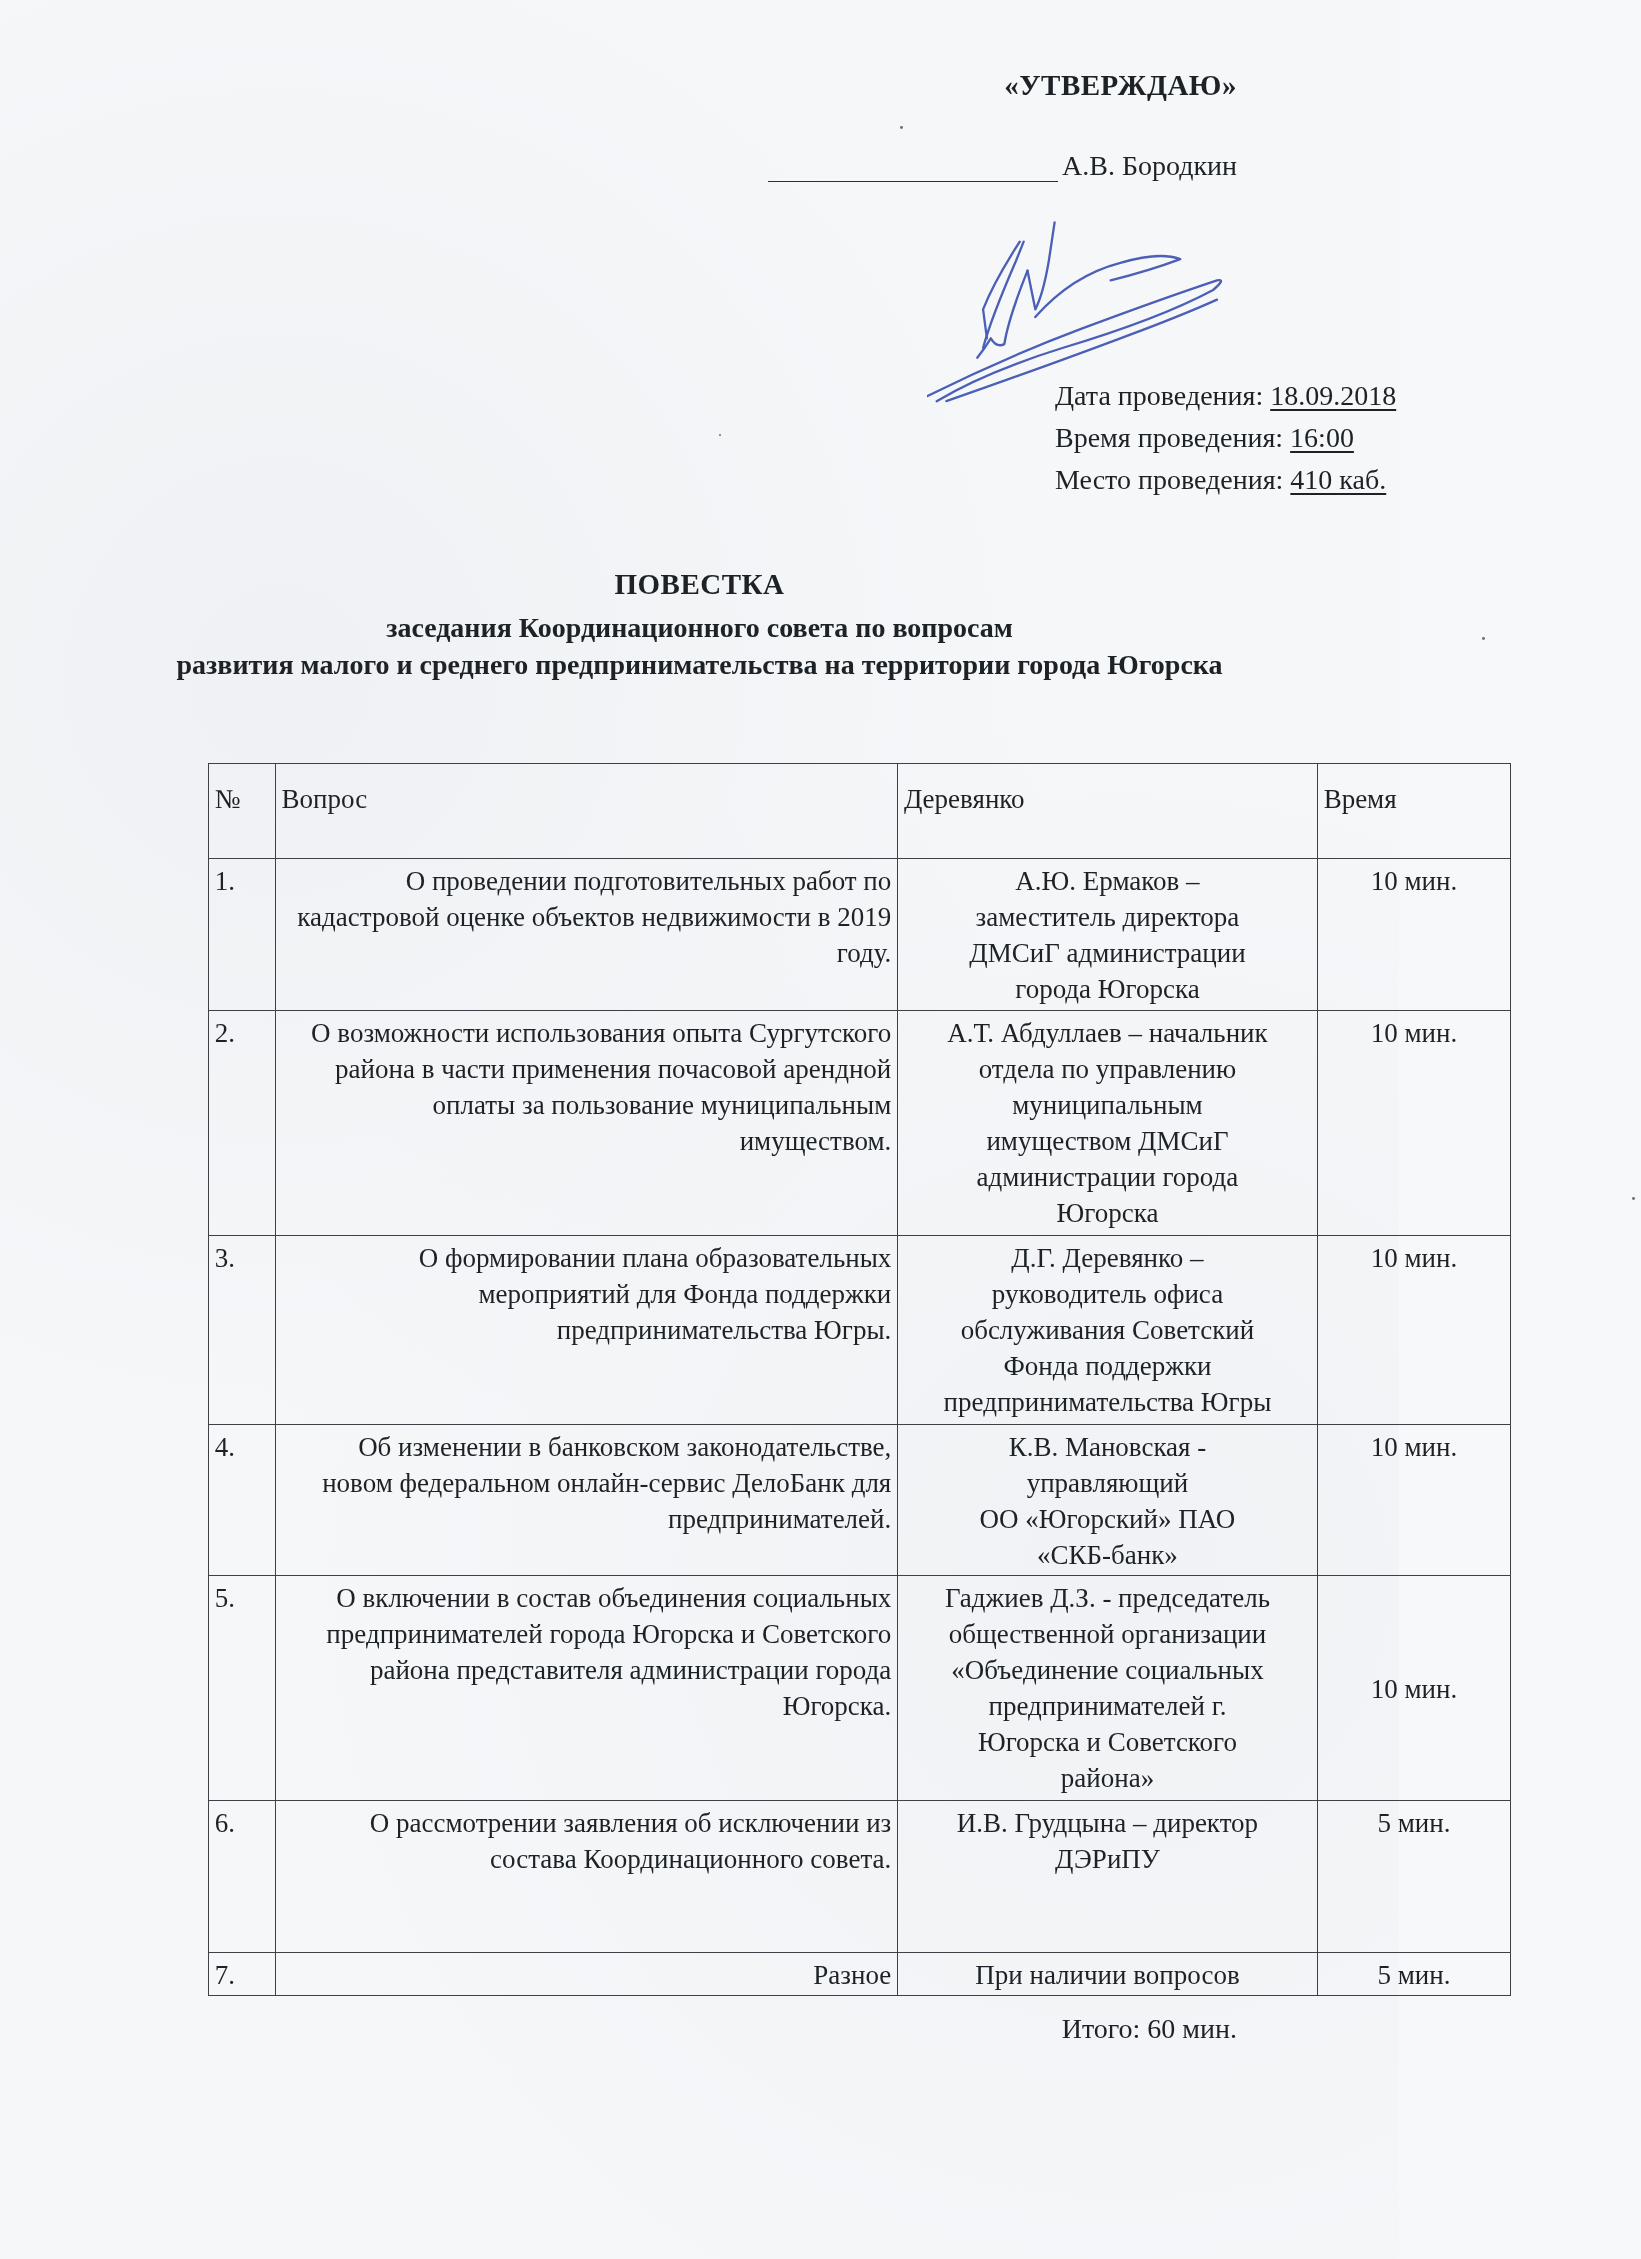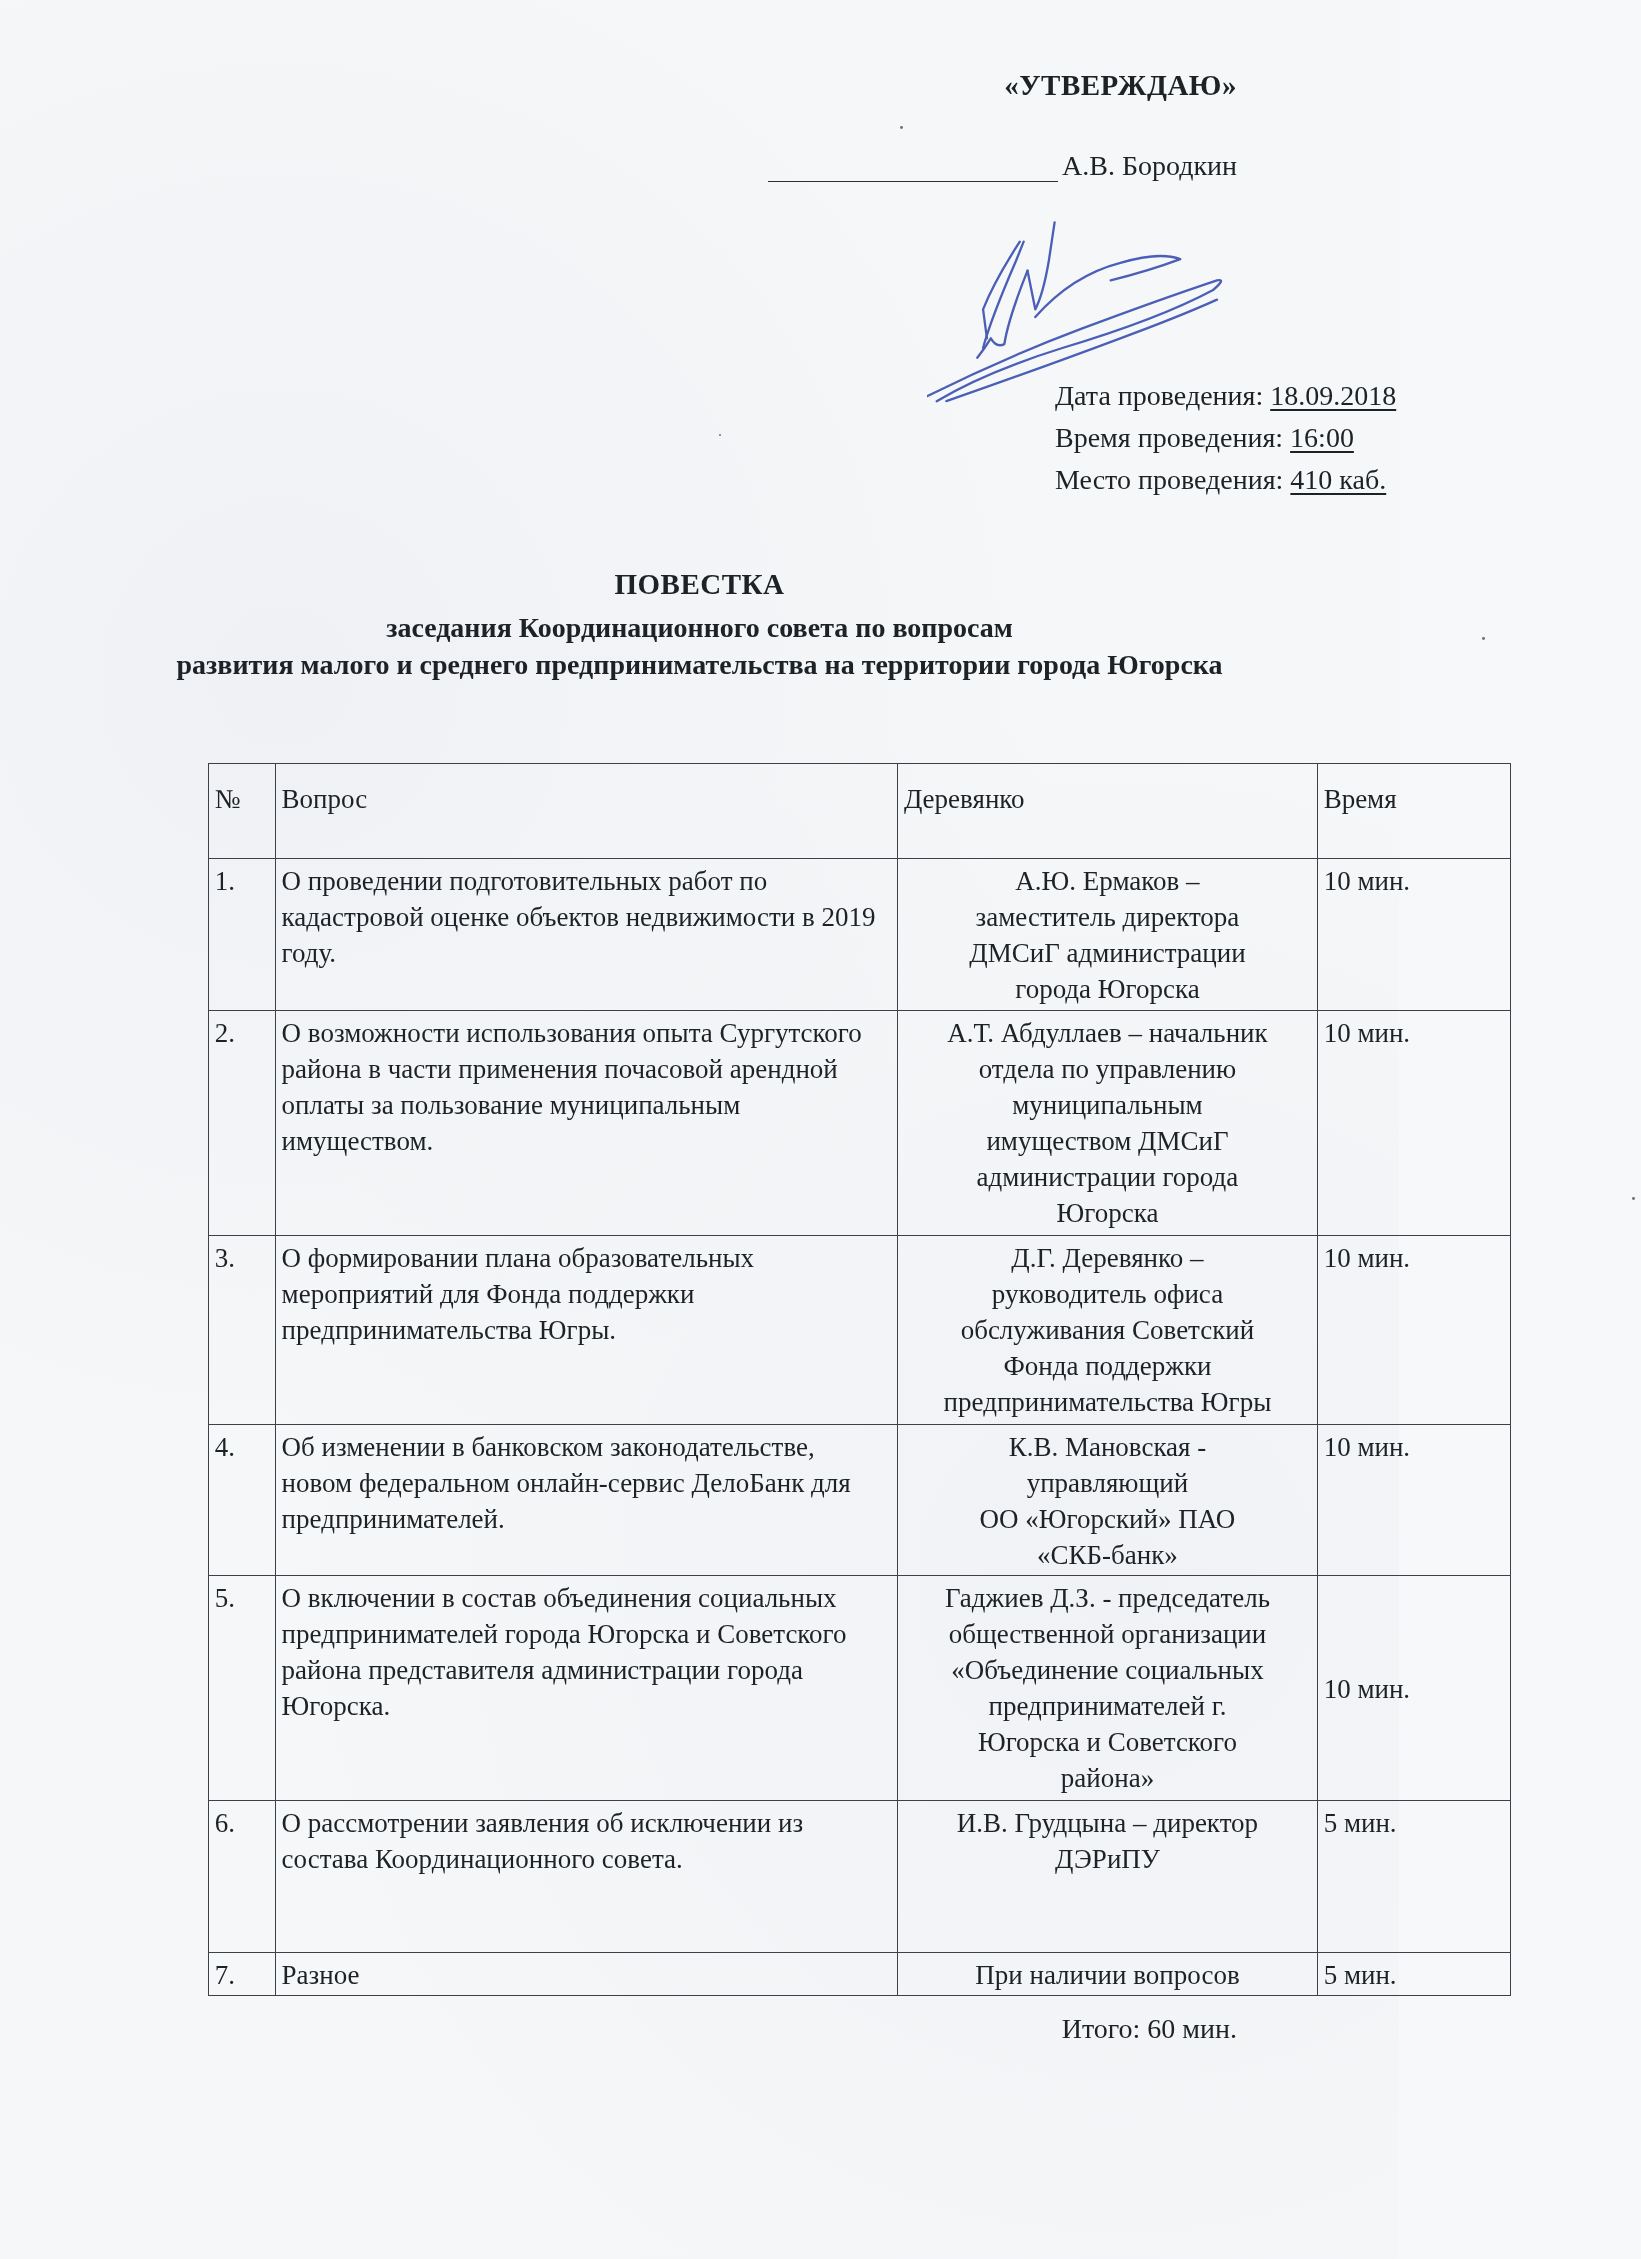--- a/index.html
+++ b/index.html
@@ -89,23 +89,23 @@
       vertical-align: top;
       padding-top: 17.4px;
       text-align: left;
     }
     table.agenda th.col-num { text-align: left; }
     .col-num { width: 54px; }
     .col-q { width: 608px; }
     .col-s { width: 406px; }
     .col-t { width: 180px; }
     td.num { text-align: left; }
-    td.question { text-align: left; }
+    td.question { text-align: right; }
     td.speaker { text-align: center; white-space: pre-line; }
-    td.time { text-align: left; }
+    td.time { text-align: center; }
     td.time.middle { vertical-align: middle; }
     tr.r1 td { height: 145px; }
     tr.r2 td { height: 218px; }
     tr.r3 td { height: 182px; }
     tr.r4 td { height: 145px; }
     tr.r5 td { height: 218px; }
     tr.r6 td { height: 145px; }
     tr.r7 td { height: 33px; }
     .total {
       position: absolute;

